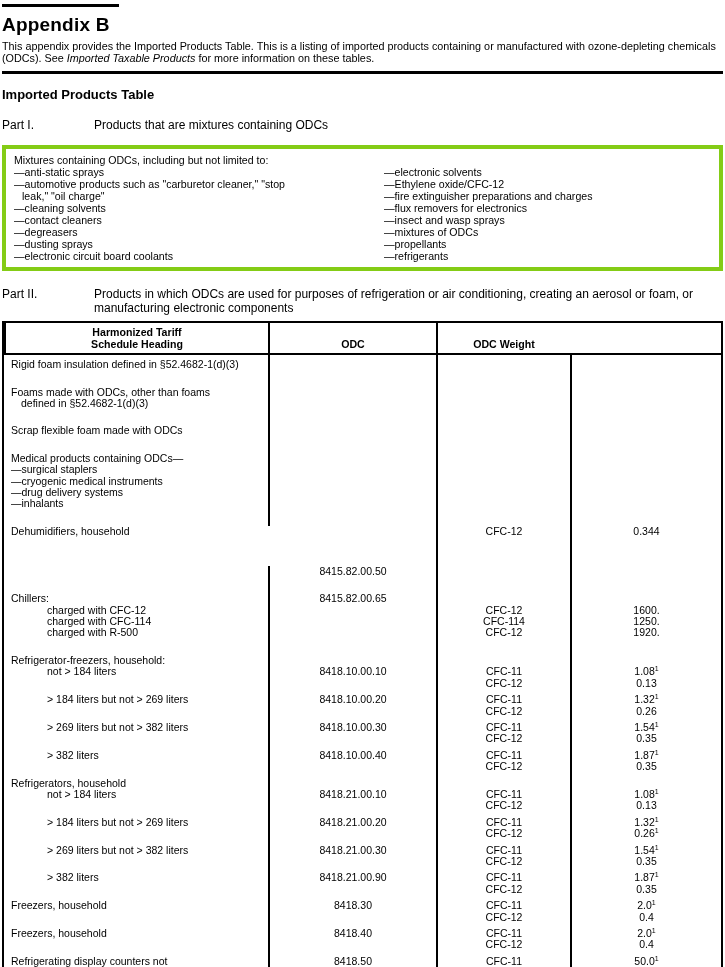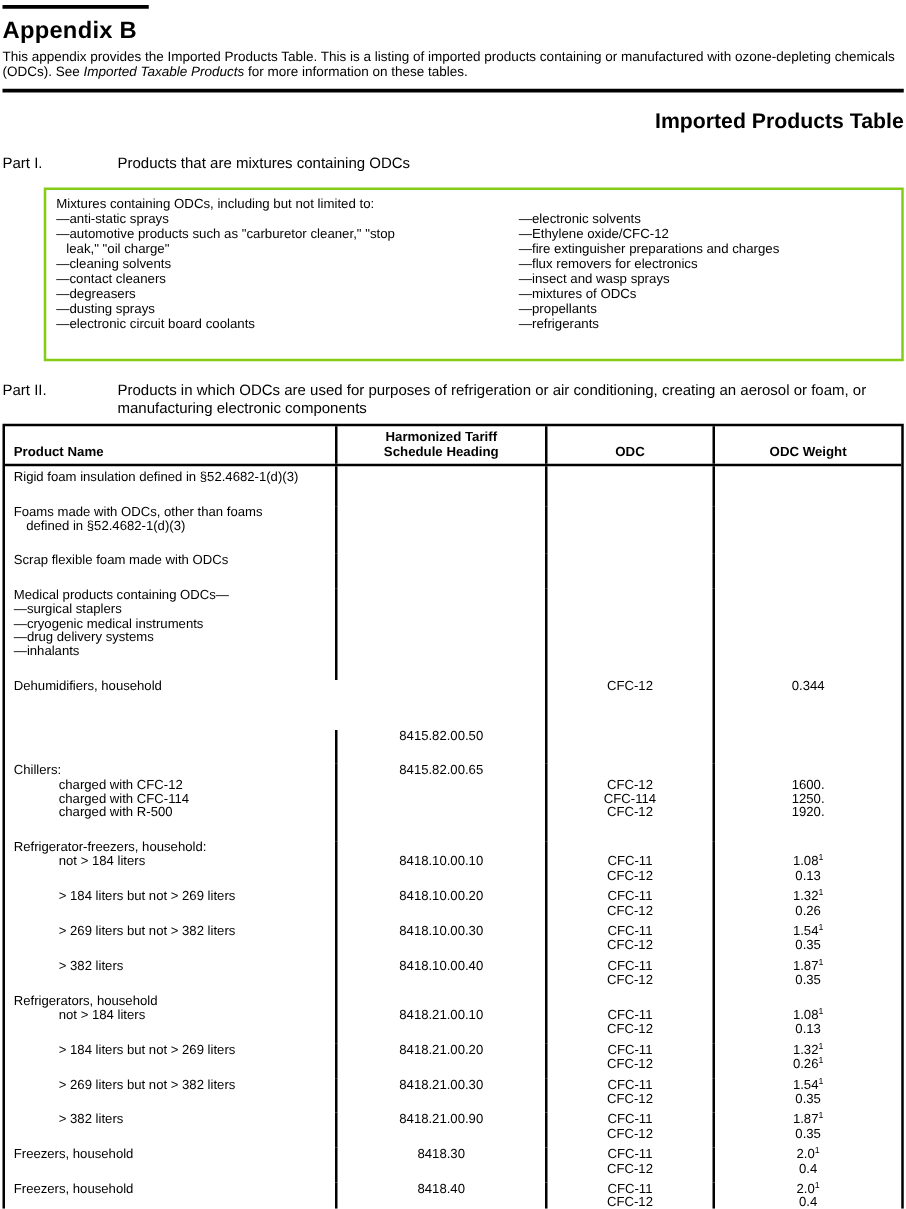--- a/index.html
+++ b/index.html
@@ -7,27 +7,27 @@
     width:725px; height:967px; box-sizing:border-box;
     padding:4px 2px 0 2px; position:relative;
     font-family:"Liberation Sans", sans-serif; color:#000;
     background:#fff; overflow:hidden;
   }
   .rule-top { width:117px; height:3px; background:#000; }
   .appendix-title { font-size:19px; font-weight:bold; margin:7px 0 5px 0; letter-spacing:.2px; }
   .intro { font-size:10.8px; line-height:11.6px; margin:0 0 7px 0; }
   .intro .ital { font-style:italic; }
   .rule-full { height:3px; background:#000; }
-  .doc-title { text-align:right; font-size:17px; font-weight:bold; margin:13px 0 0 0; }
+  .doc-title { text-align:left; font-size:13px; font-weight:bold; margin:13px 0 0 0; }
   .part-row { display:flex; margin-top:16px; font-size:12px; line-height:14px; }
   .part-label { flex:0 0 60px; }
   .part-text { font-weight:normal; max-width:622px;padding-left:32px; }
   
-  .mix-box { border:2px solid #84cc16; margin-top:13px; padding:5px 8px 22px 8px;
-             font-size:10.6px; line-height:12px;margin-left:33px; }
+  .mix-box { border:4px solid #84cc16; margin-top:13px; padding:5px 8px 5px 8px;
+             font-size:10.6px; line-height:12px; }
   .mix-cols { display:flex; }
   .mix-col-left { flex:0 0 370px; }
   .mix-col-right { flex:1; }
   .bline { white-space:nowrap; }
   .bline.cont { padding-left:8px; }
   
   .pt2-table { border:2px solid #000; margin-top:6px; }
   .pt2-header { display:grid; grid-template-columns:264px 168px 134px 1fr;
                 border-bottom:2px solid #000; height:30px;
                 font-weight:bold; font-size:10.6px; line-height:11.5px; }
@@ -95,21 +95,20 @@
     </div>
   </div>
 
   <div class="part-row">
     <span class="part-label">Part II.</span>
     <span class="part-text">Products in which ODCs are used for purposes of refrigeration or air conditioning, creating an aerosol or foam, or manufacturing electronic components</span>
   </div>
 
   <div class="pt2-table">
     <div class="pt2-header">
-      <div class="hcell hc1">Product Name</div>
       <div class="hcell hc2 bl">
         <div>Harmonized Tariff</div>
         <div>Schedule Heading</div>
       </div>
       <div class="hcell hc3 bl">ODC</div>
       <div class="hcell hc4 bl">ODC Weight</div>
     </div>
     <div class="pt2-body" id="pt2-body">
         <div class="cell c1" style="padding-bottom: 16px; padding-top: 4px;">
           <div class="tline">Rigid foam insulation defined in §52.4682-1(d)(3)</div>

